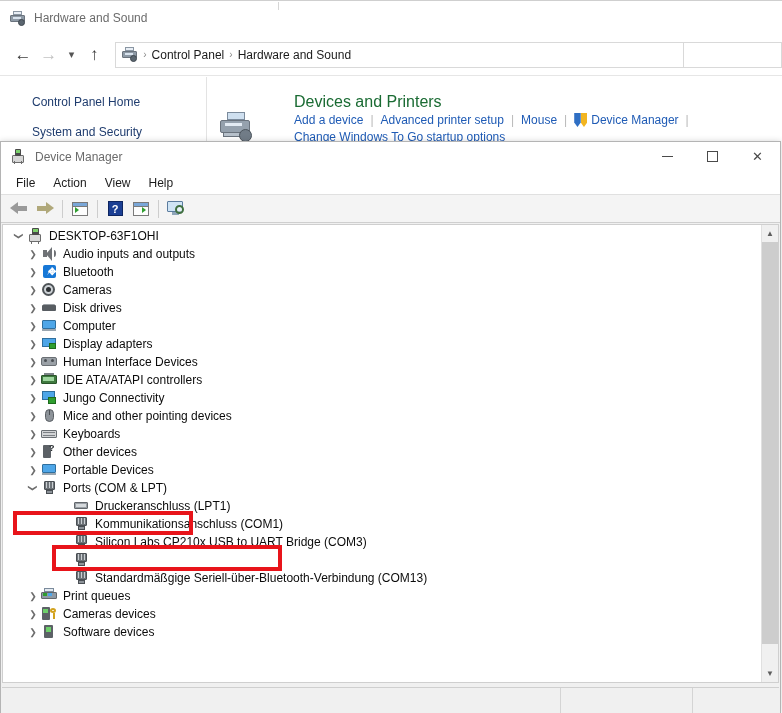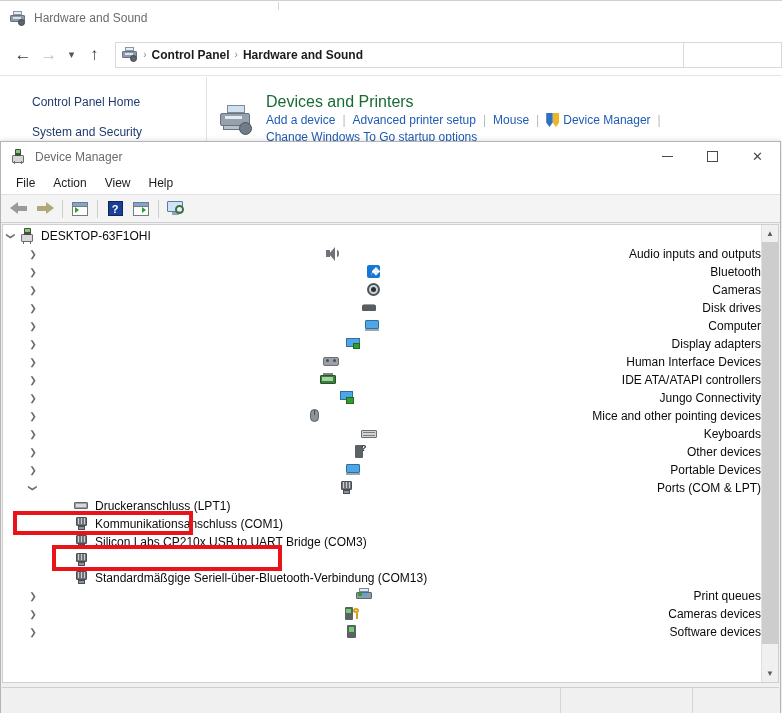--- a/index.html
+++ b/index.html
@@ -73,21 +73,21 @@
   #nav-back { margin-left: 10px; }
   #addressbar {
     margin-left: 8px;
     height: 26px; width: 573px;
     border: 1px solid #d9d9d9;
     background: #ffffff;
     display: flex; align-items: center;
     padding: 0 6px;
     font-size: 12px; color: #1b1b1b;
   }
-  #addressbar .crumb { padding: 0 4px; white-space: nowrap; font-weight: bold; }
+  #addressbar .crumb { padding: 0 4px; white-space: nowrap; }
   #addressbar .sep { color: #8a8a8a; font-size: 10px; padding: 0 1px; }
   #searchbox {
     height: 26px; width: 100px; margin-left: -1px;
     border: 1px solid #d9d9d9; background: #fff;
     display: flex; align-items: center; padding-left: 6px;
     font-size: 11px; color: #9a9a9a;
   }
 
   
   #cp-leftnav {
@@ -105,21 +105,21 @@
     white-space: nowrap;
   }
 
   
   #cp-content {
     position: absolute; left: 208px; top: 76px;
     width: 574px; height: 637px;
     background: #ffffff;
     padding: 16px 0 0 12px;
   }
-  #dp-block { display: flex; align-items: center; }
+  #dp-block { display: flex; align-items: flex-end; gap: 28px; }
   .printer-big {
     position: relative; width: 34px; height: 32px; margin-top: 4px; flex: none;
   }
   .printer-big .pb-paper {
     position:absolute; left:7px; top:0; width:18px; height:8px;
     background:#cfe0f0; border:1px solid #7b8b9c;
   }
   .printer-big .pb-body {
     position:absolute; left:0px; top:8px; width:30px; height:13px;
     background:#95a1ad; border:1px solid #6a737d; border-radius:2px;
@@ -302,22 +302,22 @@
   }
   .twist {
     width: 16px; text-align: center; color: #6d6d6d; font-size: 9px;
     flex: none; user-select: none;
   }
   .twist.open:before { content: '\276F'; display:inline-block; transform: rotate(90deg); font-size:9px; }
   .twist.closed:before { content: '\276F'; display:inline-block; font-size:9px; }
   .tico { width: 17px; height: 16px; flex: none; position: relative; margin-right: 4px; }
   .tlabel { padding-left: 1px; }
 
-  .ind0 { padding-left: 0; }
-  .ind1 { padding-left: 22px; justify-content: space-between; }
+  .ind0 { padding-left: 8px; }
+  .ind1 { padding-left: 22px; }
   .ind2 { padding-left: 54px; }
 
   
   .ic-pc .p-chip { position:absolute; left:2px; top:6px; width:12px;height:8px;background:#d9d9d9;border:1px solid #6d6d6d;border-radius:1px;}
   .ic-pc .p-card { position:absolute; left:5px; top:0px; width:7px;height:7px;background:#4a4a4a;border-radius:1px;}
   .ic-pc .p-card:after{content:'';position:absolute;left:1px;top:1px;width:5px;height:3px;background:#7ed06b;}
   .ic-pc .p-l1,.ic-pc .p-l2{position:absolute;top:13px;width:1px;height:3px;background:#6d6d6d;}
   .ic-pc .p-l1{left:4px;} .ic-pc .p-l2{left:11px;}
 
   .ic-speaker .sp-b { position:absolute;left:2px;top:4px;width:4px;height:7px;background:#6f7276;}

